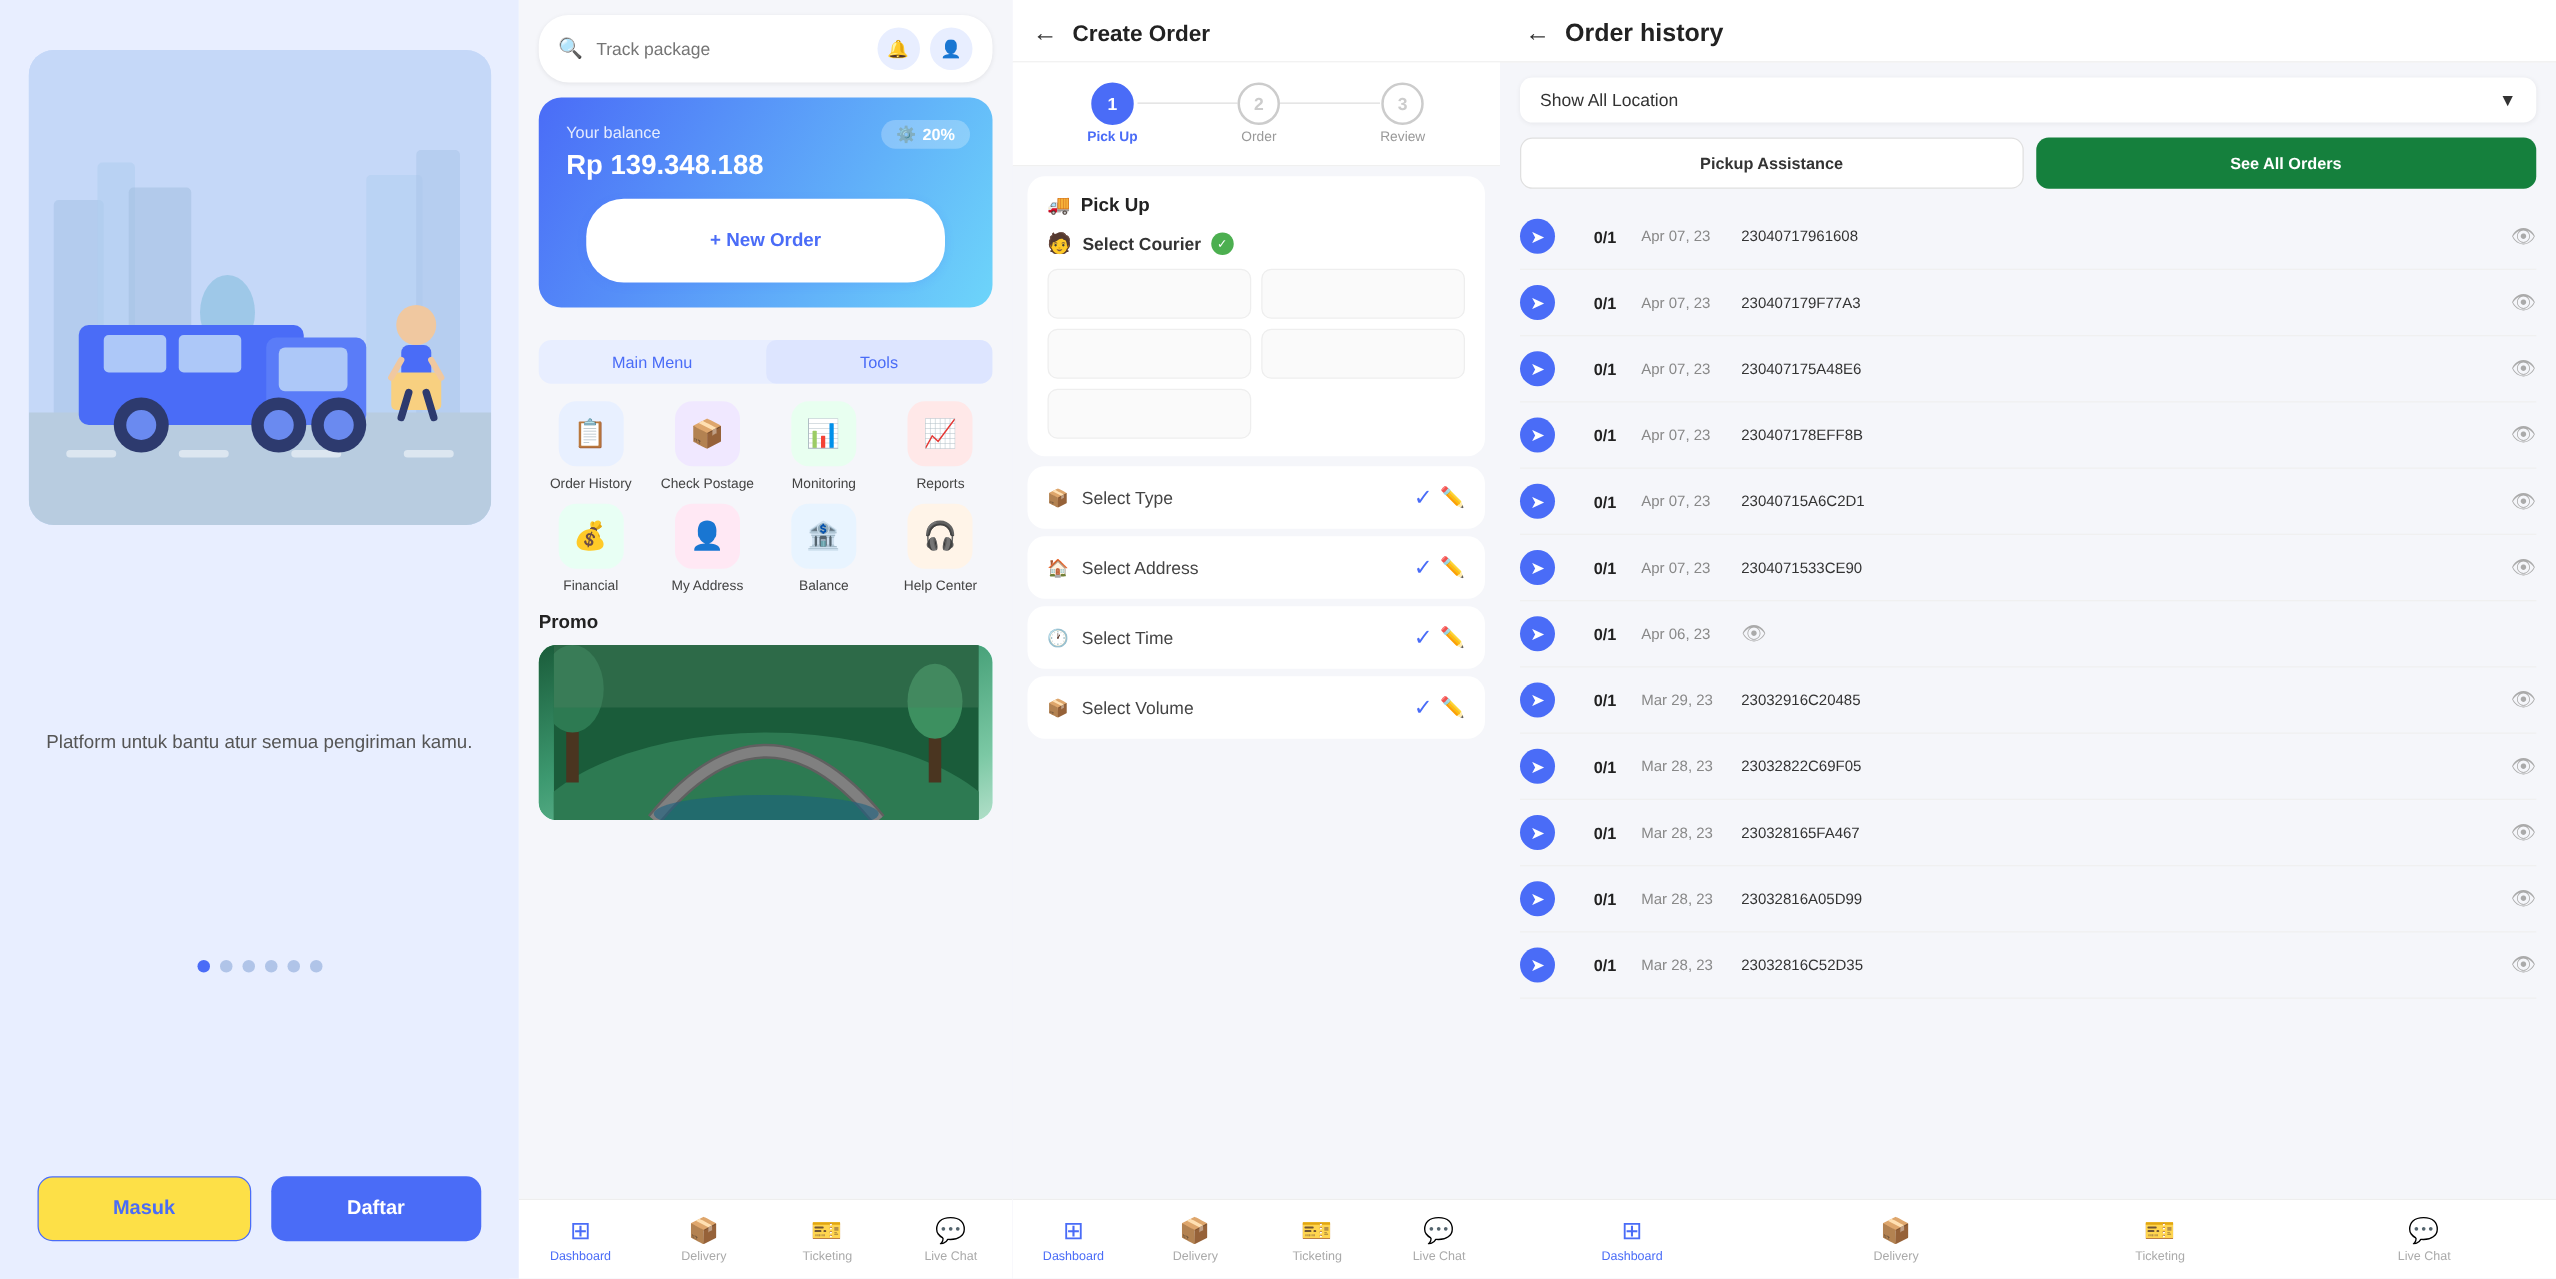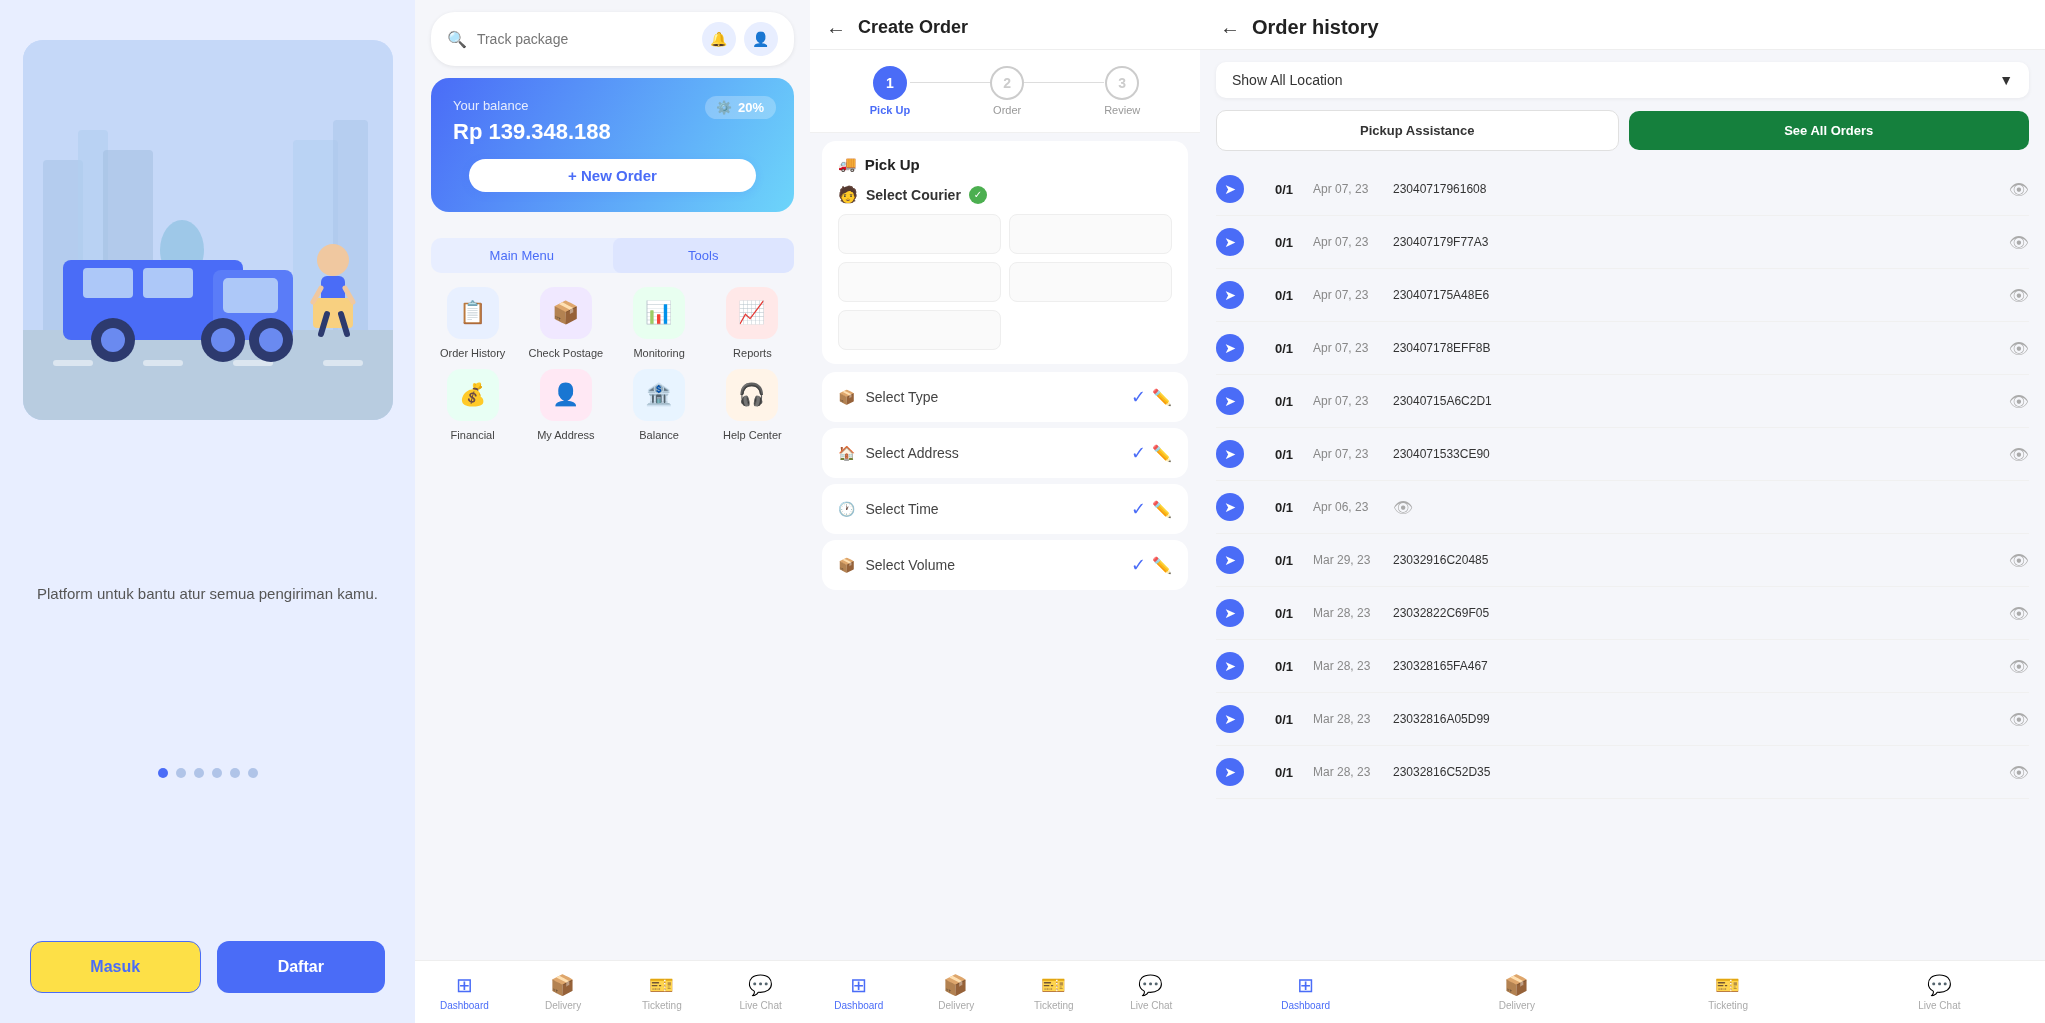--- a/index.html
+++ b/index.html
@@ -136,21 +136,21 @@
       padding: 4px 12px;
       font-size: 13px;
       font-weight: 600;
       display: flex; align-items: center; gap: 5px;
     }
     .new-order-btn {
       margin: 14px 16px 0;
       background: white;
       border: none;
       border-radius: 30px;
-      padding: 8px 24px;
+      padding: 25px 24px;
       font-size: 15px;
       font-weight: 600;
       color: #4a6cf7;
       cursor: pointer;
       display: flex;
       align-items: center;
       justify-content: center;
       gap: 8px;
       box-shadow: 0 2px 8px rgba(74,108,247,0.15);
       width: calc(100% - 32px);
@@ -385,21 +385,20 @@
       box-shadow: 0 1px 4px rgba(0,0,0,0.06);
       cursor: pointer;
       font-size: 14px;
       color: #333;
       font-weight: 500;
     }
     .action-buttons {
       display: flex;
       gap: 10px;
       margin: 0 16px 12px;
-      align-items: center;
     }
     .btn-pickup-assist {
       flex: 1;
       padding: 12px;
       border: 1.5px solid #e0e0e0;
       border-radius: 10px;
       background: white;
       color: #333;
       font-size: 13px;
       font-weight: 600;
@@ -599,20 +598,44 @@
     <div class="menu-item">
       <div class="menu-icon-box" style="background:#e8f4ff;">🏦</div>
       <span class="menu-label">Balance</span>
     </div>
     <div class="menu-item">
       <div class="menu-icon-box" style="background:#fff4e8;">🎧</div>
       <span class="menu-label">Help Center</span>
     </div>
   </div>
 
+  <div class="promo-section">
+    <div class="promo-title">Promo</div>
+    <div class="promo-img">
+      <div class="promo-img-inner">
+        <svg viewBox="0 0 340 140" width="340" height="140" xmlns="http://www.w3.org/2000/svg">
+
+          <rect width="340" height="140" fill="#1a5c3a"></rect>
+          <ellipse cx="170" cy="170" rx="200" ry="100" fill="#2d7a52"></ellipse>
+
+          <rect x="10" y="40" width="10" height="70" fill="#4a3520"></rect>
+          <ellipse cx="15" cy="35" rx="25" ry="35" fill="#2d7a52"></ellipse>
+          <rect x="300" y="50" width="10" height="60" fill="#4a3520"></rect>
+          <ellipse cx="305" cy="45" rx="22" ry="30" fill="#3d9060"></ellipse>
+
+          <path d="M 80 140 Q 170 30 260 140" stroke="#606060" stroke-width="12" fill="none"></path>
+          <path d="M 80 140 Q 170 30 260 140" stroke="#808080" stroke-width="8" fill="none"></path>
+
+          <ellipse cx="170" cy="135" rx="90" ry="15" fill="#1a6080" opacity="0.6"></ellipse>
+
+          <rect x="0" y="0" width="340" height="50" fill="#4a8060" opacity="0.4"></rect>
+        </svg>
+      </div>
+    </div>
+  </div>
 
   <div class="bottom-nav">
     <div class="nav-item">
       <span class="nav-icon active-nav">⊞</span>
       <span class="nav-label active-nav">Dashboard</span>
     </div>
     <div class="nav-item">
       <span class="nav-icon">📦</span>
       <span class="nav-label">Delivery</span>
     </div>

